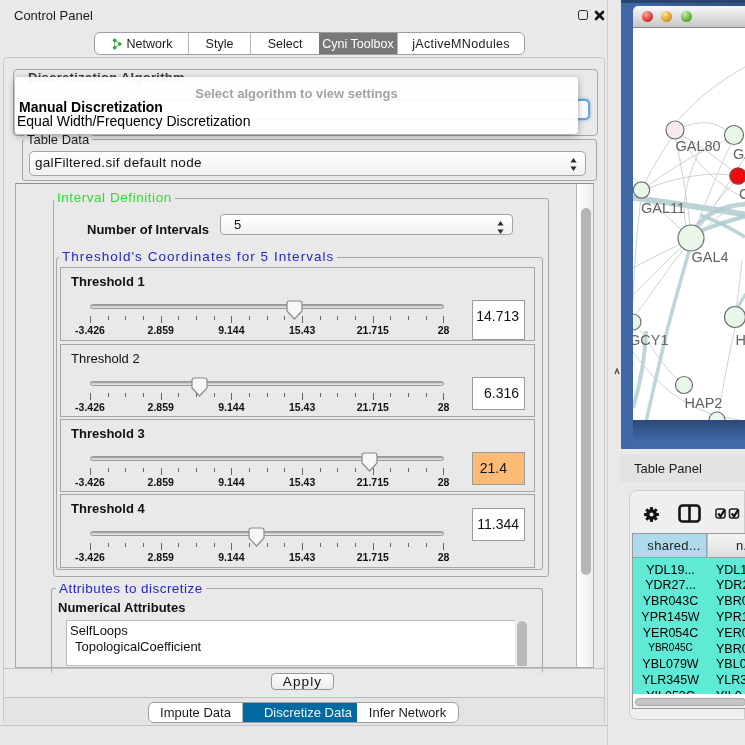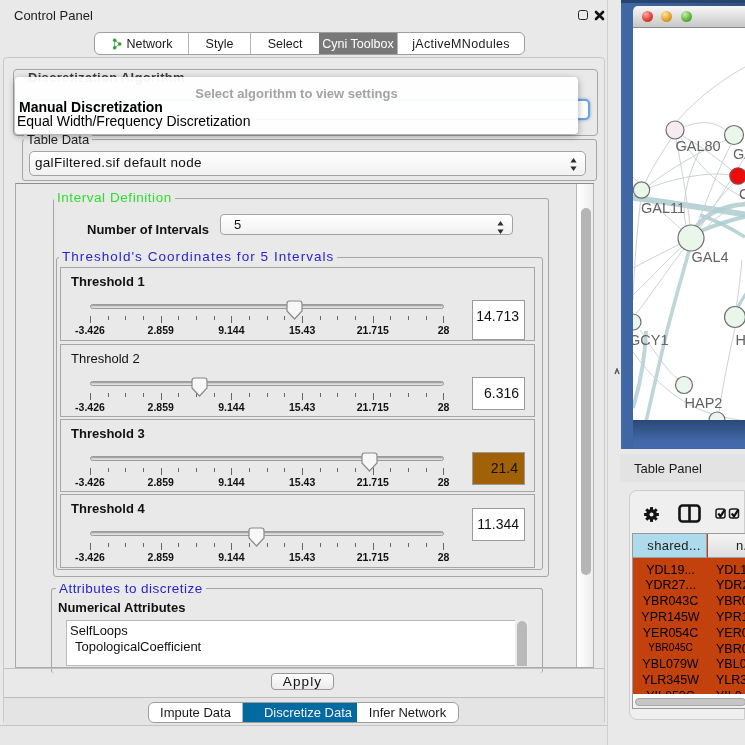--- a/index.html
+++ b/index.html
@@ -104,21 +104,21 @@
 <div class="abs" style="left:90.0px;top:468px;width:354.5px;height:7px;background:repeating-linear-gradient(90deg,#666 0px,#666 1px,transparent 1px,transparent 70.66px);"></div>
 <div class="abs" style="left:60.0px;top:476px;width:60px;text-align:center;font-size:10.5px;font-weight:bold;color:#111;">-3.426</div>
 <div class="abs" style="left:130.7px;top:476px;width:60px;text-align:center;font-size:10.5px;font-weight:bold;color:#111;">2.859</div>
 <div class="abs" style="left:201.4px;top:476px;width:60px;text-align:center;font-size:10.5px;font-weight:bold;color:#111;">9.144</div>
 <div class="abs" style="left:272.1px;top:476px;width:60px;text-align:center;font-size:10.5px;font-weight:bold;color:#111;">15.43</div>
 <div class="abs" style="left:342.8px;top:476px;width:60px;text-align:center;font-size:10.5px;font-weight:bold;color:#111;">21.715</div>
 <div class="abs" style="left:413.5px;top:476px;width:60px;text-align:center;font-size:10.5px;font-weight:bold;color:#111;">28</div>
 <svg class="abs" style="left:360.8px;top:452px;" width="17" height="20" viewBox="0 0 17 20">
     <path d="M1 3.5 Q1 1 3.5 1 L13.5 1 Q16 1 16 3.5 L16 11 L8.5 19 L1 11 Z" fill="#f7f7f7" stroke="#8a8a8a" stroke-width="1.2"></path>
   </svg>
-<div class="abs" style="left:472px;top:452px;width:53px;height:33px;background:#a16207;border:1px solid #9b9b9b;font-size:14px;color:#111;text-align:right;line-height:31px;padding-right:6px;">21.4</div>
+<div class="abs" style="left:472px;top:452px;width:53px;height:33px;background:#fdba74;border:1px solid #9b9b9b;font-size:14px;color:#111;text-align:right;line-height:31px;padding-right:17px;">21.4</div>
 <div class="abs" style="left:60px;top:494px;width:475px;height:74px;border:1px solid #a6a6a6;"></div>
 <div class="abs" style="left:71px;top:501px;font-size:13px;font-weight:bold;color:#111;">Threshold 4</div>
 <div class="abs" style="left:90.0px;top:531px;width:353.5px;height:5px;border:1px solid #9a9a9a;border-radius:3px;background:linear-gradient(#8f8f8f,#d6d6d6 55%,#e6e6e6);"></div>
 <div class="abs" style="left:90.0px;top:543px;width:354.5px;height:4px;background:repeating-linear-gradient(90deg,#666 0px,#666 1px,transparent 1px,transparent 17.665px);"></div>
 <div class="abs" style="left:90.0px;top:543px;width:354.5px;height:7px;background:repeating-linear-gradient(90deg,#666 0px,#666 1px,transparent 1px,transparent 70.66px);"></div>
 <div class="abs" style="left:60.0px;top:551px;width:60px;text-align:center;font-size:10.5px;font-weight:bold;color:#111;">-3.426</div>
 <div class="abs" style="left:130.7px;top:551px;width:60px;text-align:center;font-size:10.5px;font-weight:bold;color:#111;">2.859</div>
 <div class="abs" style="left:201.4px;top:551px;width:60px;text-align:center;font-size:10.5px;font-weight:bold;color:#111;">9.144</div>
 <div class="abs" style="left:272.1px;top:551px;width:60px;text-align:center;font-size:10.5px;font-weight:bold;color:#111;">15.43</div>
 <div class="abs" style="left:342.8px;top:551px;width:60px;text-align:center;font-size:10.5px;font-weight:bold;color:#111;">21.715</div>
@@ -242,21 +242,21 @@
   <rect x="1.5" y="1.5" width="20" height="16" rx="3" fill="none" stroke="#141414" stroke-width="2.6"></rect>
   <line x1="11.5" y1="1.5" x2="11.5" y2="17.5" stroke="#141414" stroke-width="2.6"></line>
 </svg>
 <svg class="abs" style="left:714px;top:506px;" width="27" height="14" viewBox="0 0 27 14">
     <rect x="2" y="3" width="9" height="9" rx="2" fill="none" stroke="#1a1a1a" stroke-width="1.5"></rect>
     <path d="M4.2 7.5 L6.5 10.3 L10.8 3.6" stroke="#111" stroke-width="2.2" fill="none"></path>
     <rect x="15.5" y="3" width="9" height="9" rx="2" fill="none" stroke="#1a1a1a" stroke-width="1.5"></rect>
     <path d="M17.7 7.5 L20 10.3 L24.3 3.6" stroke="#111" stroke-width="2.2" fill="none"></path>
   </svg>
 
-<div class="abs" style="left:632px;top:533px;width:113px;height:176px;background:#c2410c;border:1px solid #9a9a9a;border-right:none;overflow:hidden;">
+<div class="abs" style="left:632px;top:533px;width:113px;height:176px;background:#5eead4;border:1px solid #9a9a9a;border-right:none;overflow:hidden;">
   <div style="position:absolute;left:0;top:0;width:74px;height:24px;background:#aedbeb;border-right:1px solid #8fa6b0;border-bottom:1px solid #98a0a8;font-size:13px;color:#222;text-align:center;text-indent:9px;letter-spacing:0.3px;line-height:24px;">shared...</div>
   <div style="position:absolute;left:75px;top:0;width:38px;height:24px;background:linear-gradient(#f4f4f4,#dedede);border-bottom:1px solid #98a0a8;font-size:13px;color:#222;padding-left:28px;line-height:24px;">n...</div>
   <div style="position:absolute;left:0;top:28.5px;width:75px;text-align:center;font-size:12.5px;color:#000;">YDL19...</div>
   <div style="position:absolute;left:83px;top:28.5px;font-size:12.5px;color:#000;">YDL1</div>
   <div style="position:absolute;left:0;top:44.3px;width:75px;text-align:center;font-size:12.5px;color:#000;">YDR27...</div>
   <div style="position:absolute;left:83px;top:44.3px;font-size:12.5px;color:#000;">YDR2</div>
   <div style="position:absolute;left:0;top:60.1px;width:75px;text-align:center;font-size:12.5px;color:#000;">YBR043C</div>
   <div style="position:absolute;left:83px;top:60.1px;font-size:12.5px;color:#000;">YBR0</div>
   <div style="position:absolute;left:0;top:75.9px;width:75px;text-align:center;font-size:12.5px;color:#000;">YPR145W</div>
   <div style="position:absolute;left:83px;top:75.9px;font-size:12.5px;color:#000;">YPR1</div>

